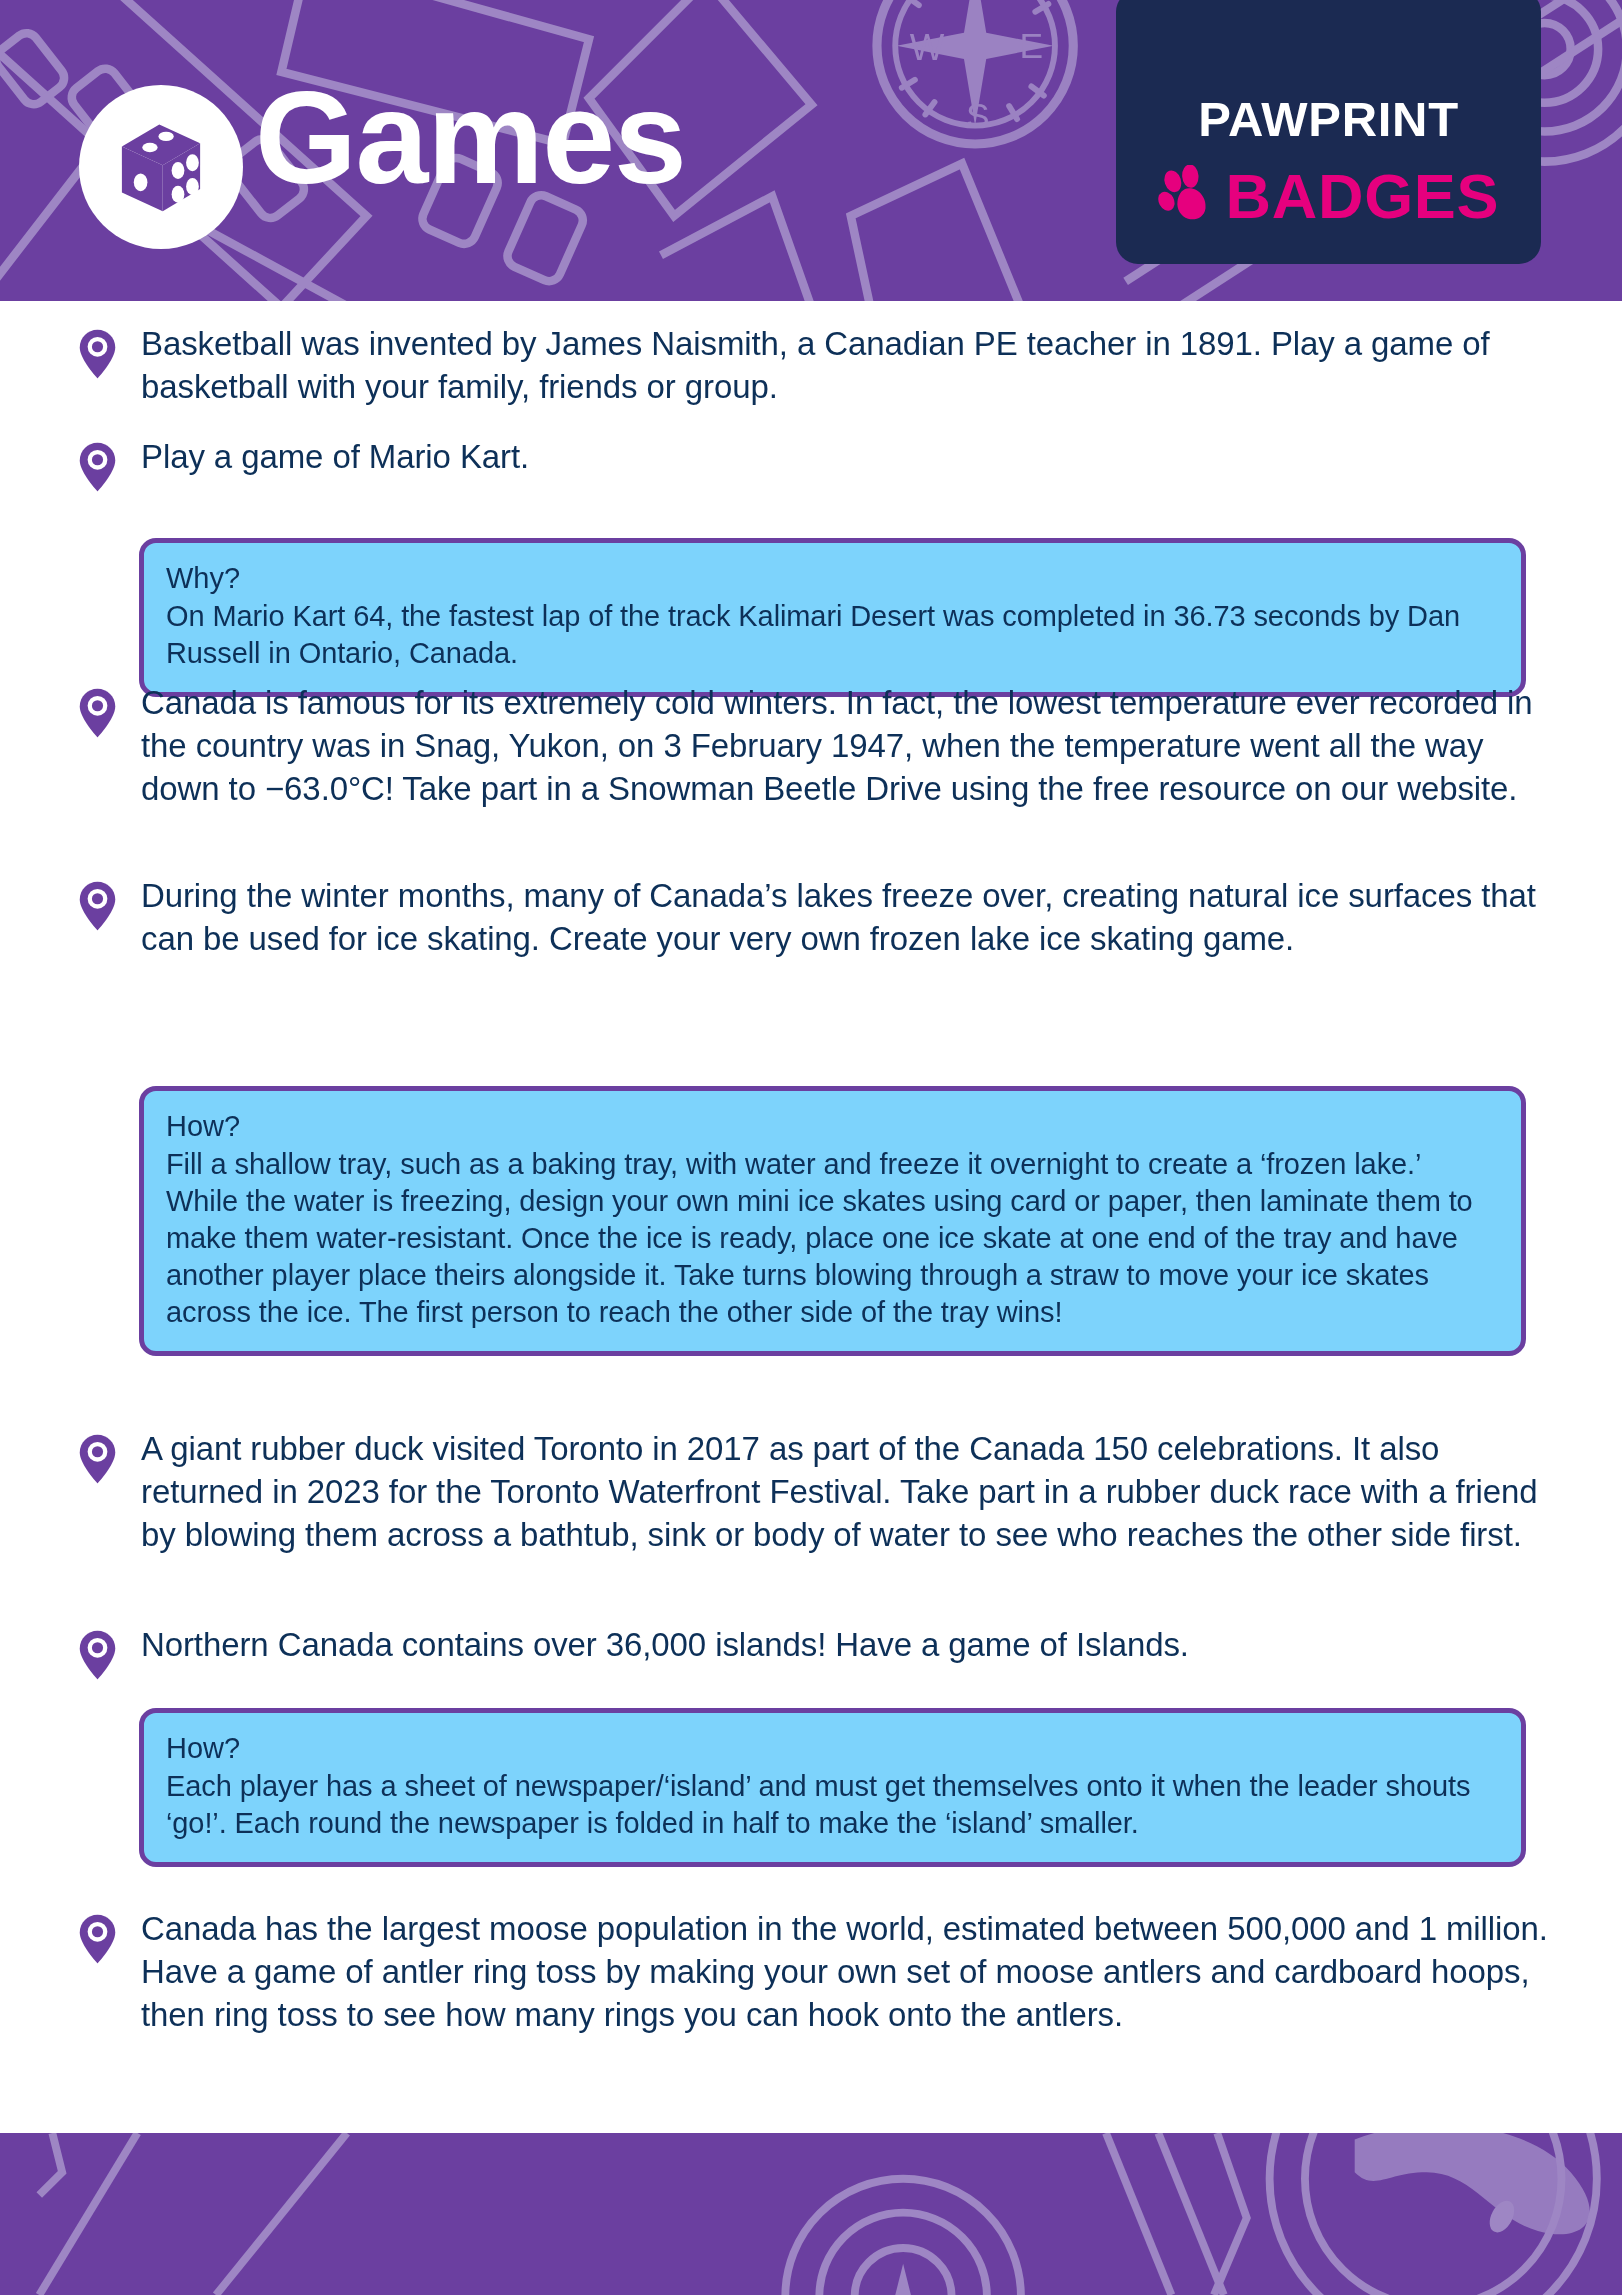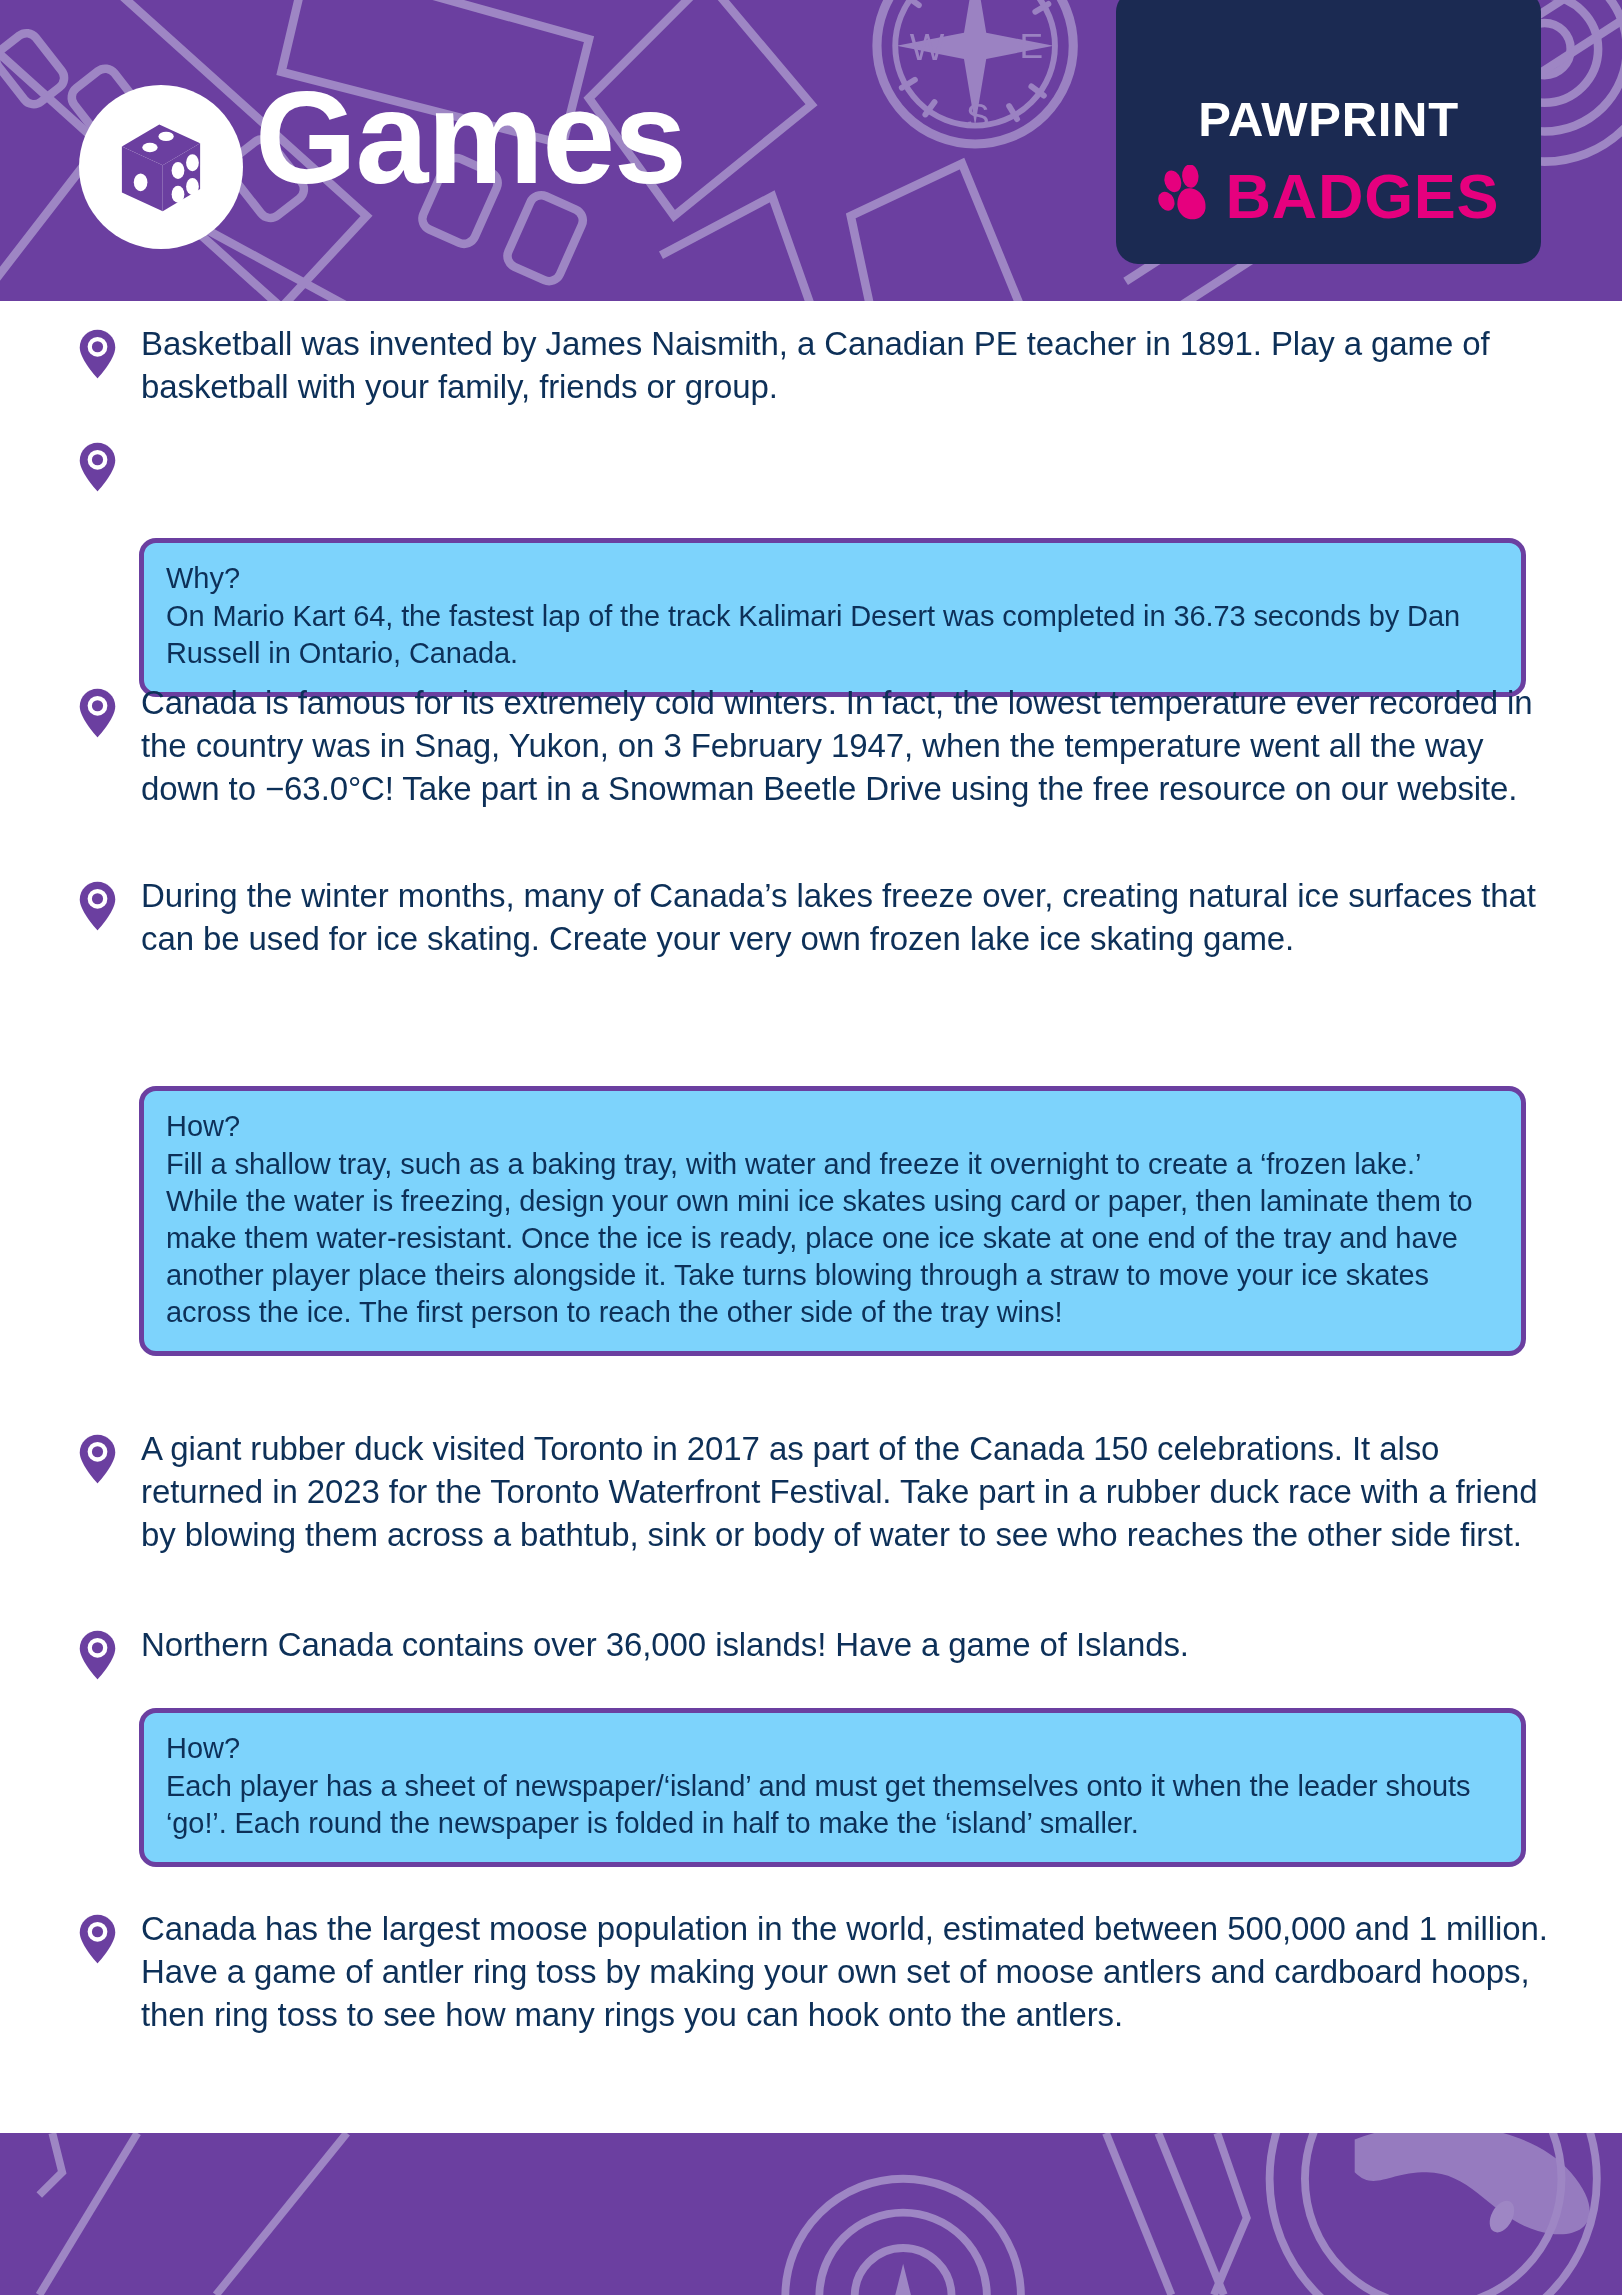--- a/index.html
+++ b/index.html
@@ -292,20 +292,21 @@
     </svg>
     <div class="bullet-text">Basketball was invented by James Naismith, a Canadian PE teacher in 1891. Play a game of basketball with your family, friends or group.</div>
   </div>
 
   <div class="bullet" style="top:134px;">
     <svg class="pin-icon" viewBox="0 0 56 76">
       <path d="M28 1 C13 1 1 13 1 28 C1 46 28 75 28 75 C28 75 55 46 55 28 C55 13 43 1 28 1 Z" fill="#6B3FA0"></path>
       <circle cx="28" cy="27" r="15" fill="#ffffff"></circle>
       <circle cx="28" cy="27" r="8.5" fill="#6B3FA0"></circle>
     </svg>
+    <div class="bullet-text">Play a game of Mario Kart.</div>
   </div>
 
   <div class="infobox" style="top:237px;">
     <div class="infobox-title">Why?</div>
     <div class="infobox-body">On Mario Kart 64, the fastest lap of the track Kalimari Desert was completed in 36.73 seconds by Dan Russell in Ontario, Canada.</div>
   </div>
 
   <div class="bullet" style="top:380px;">
     <svg class="pin-icon" viewBox="0 0 56 76">
       <path d="M28 1 C13 1 1 13 1 28 C1 46 28 75 28 75 C28 75 55 46 55 28 C55 13 43 1 28 1 Z" fill="#6B3FA0"></path>

